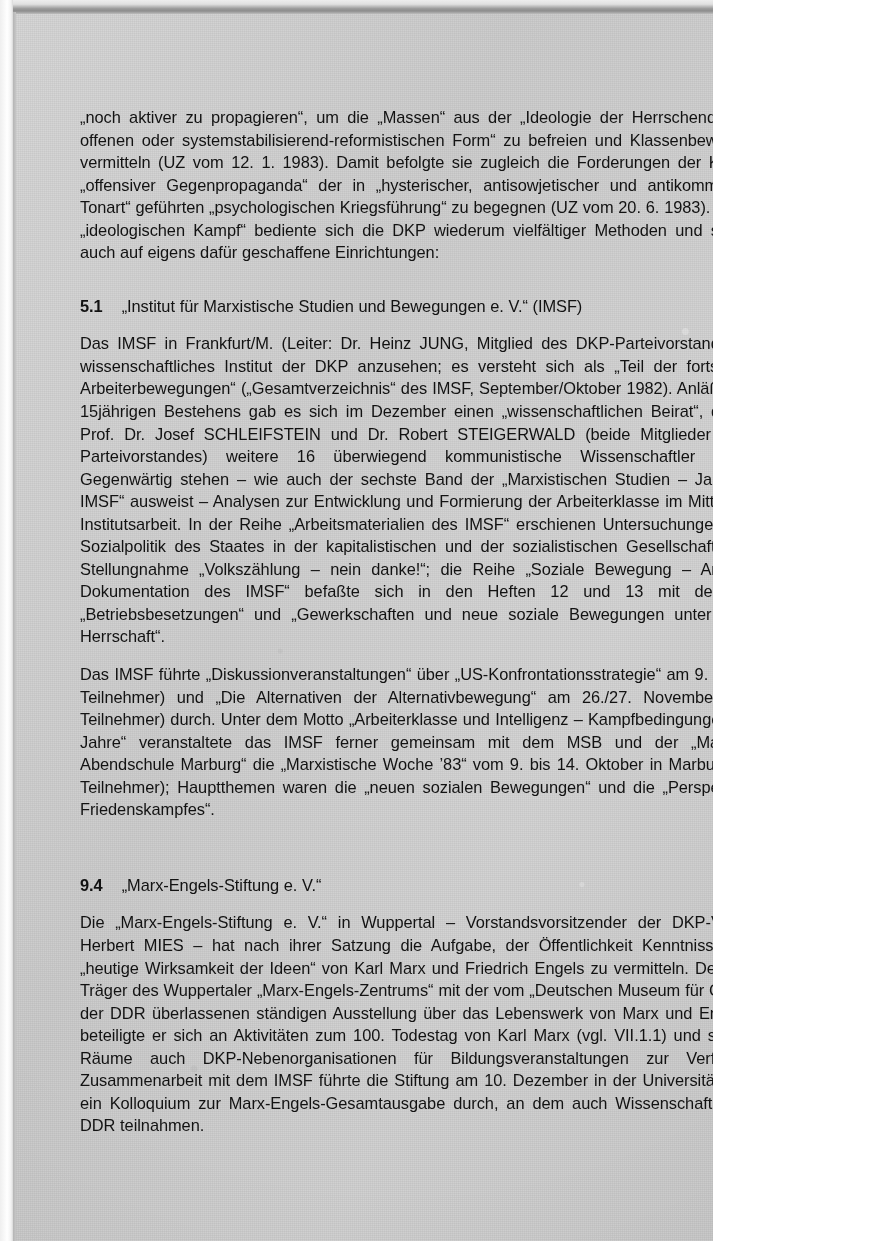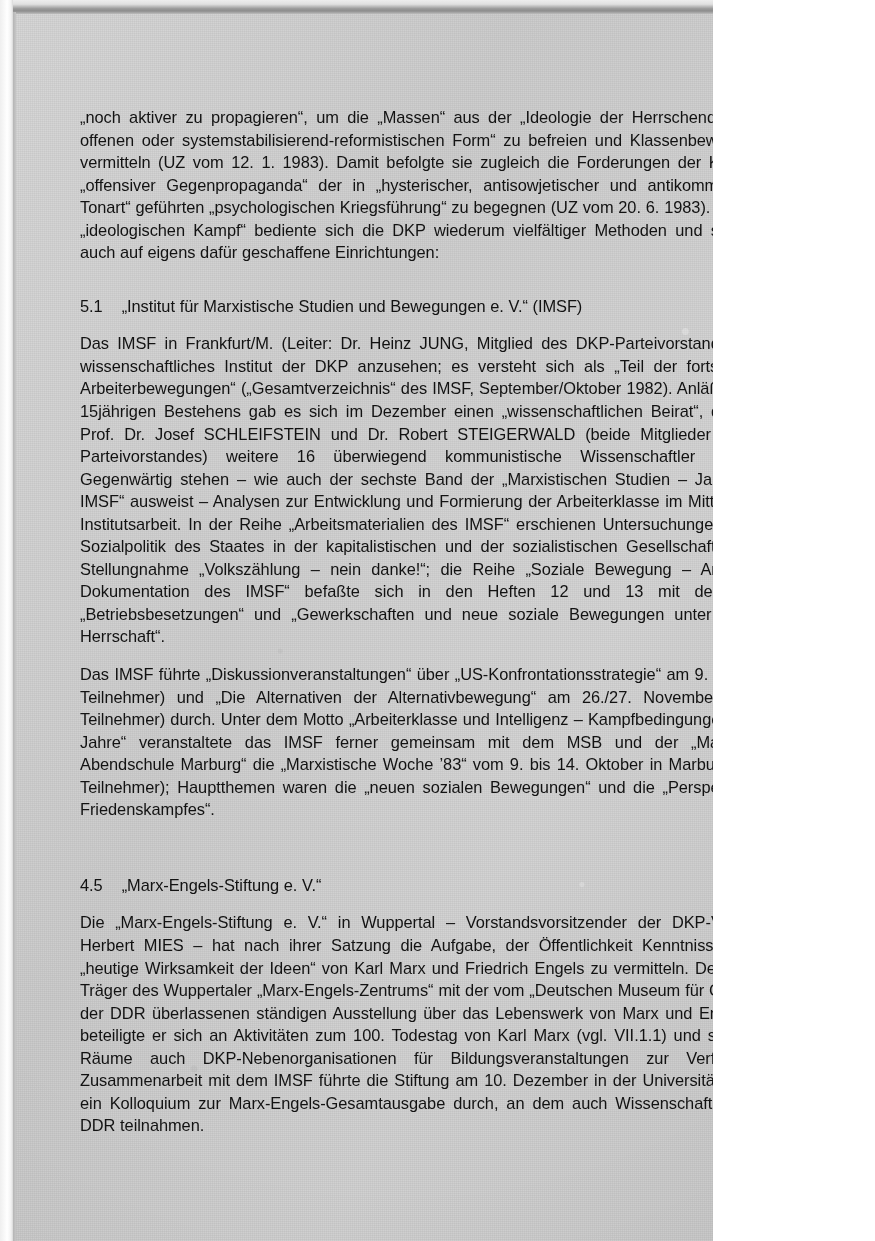--- a/index.html
+++ b/index.html
@@ -111,21 +111,21 @@
     letter-spacing: -0.05px;
     word-spacing: 0.2px;
     -webkit-font-smoothing: none;
   }
   .para + .para { margin-top: 15px; }
 
   .gap-section { height: 31px; }
   .gap-section-2 { height: 53px; }
 
   .sec-num {
-    font-weight: normal;
+    font-weight: bold;
   }
   .sec-num-sp {
     display: inline-block;
     width: 19px;
   }
 
   #page-number {
     position: absolute;
     left: 0;
     top: 1198px;
@@ -155,20 +155,20 @@
     <div class="gap-section"></div>
 
     <p class="para"><span class="sec-num">5.1</span><span class="sec-num-sp"></span><span>„Institut für Marxistische Studien und Bewegungen e. V.“ (IMSF)</span></p>
 
     <p class="para">Das IMSF in Frankfurt/M. (Leiter: Dr. Heinz JUNG, Mitglied des DKP-Parteivorstandes) ist als wissenschaftliches Institut der DKP anzusehen; es versteht sich als „Teil der fortschrittlichen Arbeiterbewegungen“ („Gesamtverzeichnis“ des IMSF, September/Oktober 1982). Anläßlich seines 15jährigen Bestehens gab es sich im Dezember einen „wissenschaftlichen Beirat“, dem neben Prof. Dr. Josef SCHLEIFSTEIN und Dr. Robert STEIGERWALD (beide Mitglieder des DKP-Parteivorstandes) weitere 16 überwiegend kommunistische Wissenschaftler angehören. Gegenwärtig stehen – wie auch der sechste Band der „Marxistischen Studien – Jahrbuch des IMSF“ ausweist – Analysen zur Entwicklung und Formierung der Arbeiterklasse im Mittelpunkt der Institutsarbeit. In der Reihe „Arbeitsmaterialien des IMSF“ erschienen Untersuchungen über „die Sozialpolitik des Staates in der kapitalistischen und der sozialistischen Gesellschaft“ und eine Stellungnahme „Volkszählung – nein danke!“; die Reihe „Soziale Bewegung – Analyse und Dokumentation des IMSF“ befaßte sich in den Heften 12 und 13 mit den Themen „Betriebsbesetzungen“ und „Gewerkschaften und neue soziale Bewegungen unter der CDU-Herrschaft“.</p>
 
     <p class="para">Das IMSF führte „Diskussionveranstaltungen“ über „US-Konfrontationsstrategie“ am 9. Mai (ca. 70 Teilnehmer) und „Die Alternativen der Alternativbewegung“ am 26./27. November (ca. 300 Teilnehmer) durch. Unter dem Motto „Arbeiterklasse und Intelligenz – Kampfbedingungen der 80er Jahre“ veranstaltete das IMSF ferner gemeinsam mit dem MSB und der „Marxistischen Abendschule Marburg“ die „Marxistische Woche ’83“ vom 9. bis 14. Oktober in Marburg (ca. 500 Teilnehmer); Hauptthemen waren die „neuen sozialen Bewegungen“ und die „Perspektiven des Friedenskampfes“.</p>
 
     <div class="gap-section-2"></div>
 
-    <p class="para"><span class="sec-num">4.5</span><span class="sec-num-sp"></span><span>„Marx-Engels-Stiftung e. V.“</span></p>
+    <p class="para"><span class="sec-num">9.4</span><span class="sec-num-sp"></span><span>„Marx-Engels-Stiftung e. V.“</span></p>
 
     <p class="para">Die „Marx-Engels-Stiftung e. V.“ in Wuppertal – Vorstandsvorsitzender der DKP-Vorsitzende Herbert MIES – hat nach ihrer Satzung die Aufgabe, der Öffentlichkeit Kenntnisse über die „heutige Wirksamkeit der Ideen“ von Karl Marx und Friedrich Engels zu vermitteln. Der Verein ist Träger des Wuppertaler „Marx-Engels-Zentrums“ mit der vom „Deutschen Museum für Geschichte“ der DDR überlassenen ständigen Ausstellung über das Lebenswerk von Marx und Engels. 1983 beteiligte er sich an Aktivitäten zum 100. Todestag von Karl Marx (vgl. VII.1.1) und stellte seine Räume auch DKP-Nebenorganisationen für Bildungsveranstaltungen zur Verfügung. In Zusammenarbeit mit dem IMSF führte die Stiftung am 10. Dezember in der Universität Hannover ein Kolloquium zur Marx-Engels-Gesamtausgabe durch, an dem auch Wissenschaftler aus der DDR teilnahmen.</p>
 
   </div>
 
 
 </div>
 
 </body></html>

